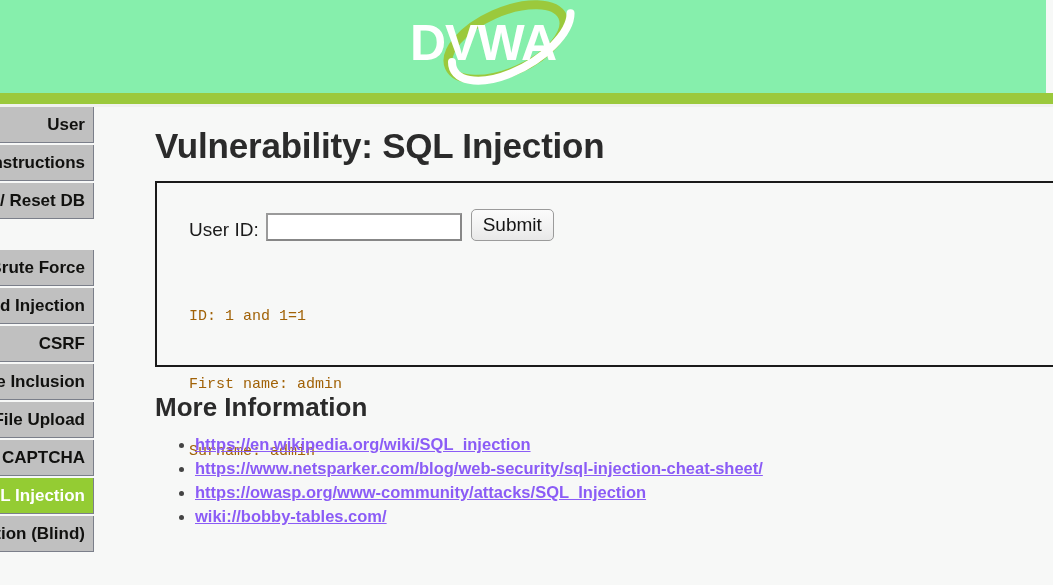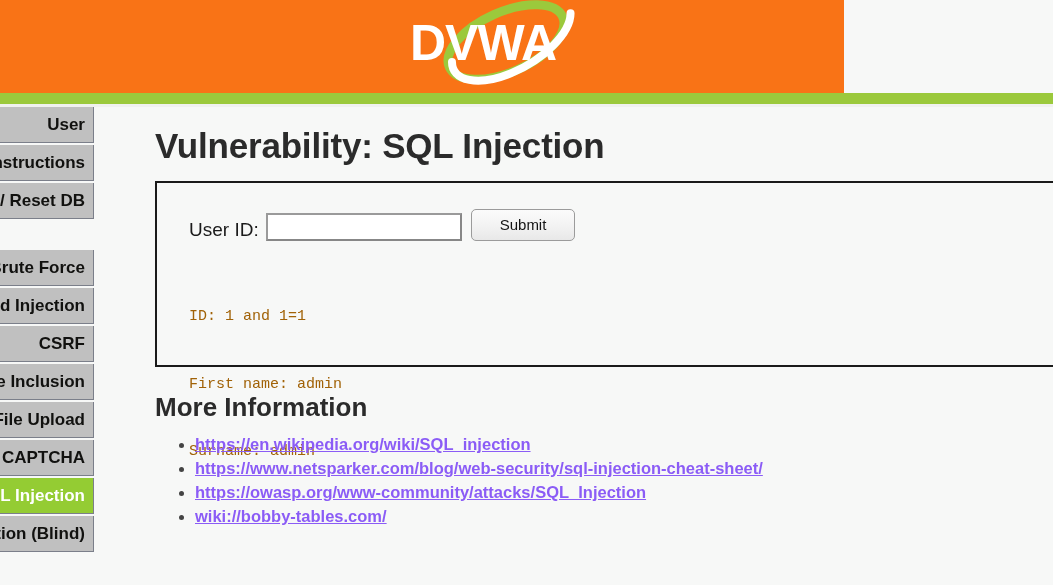--- a/index.html
+++ b/index.html
@@ -21,23 +21,23 @@
     height: 585px;
     overflow: hidden;
     background: #f7f8f7;
   }
 
   
   #header {
     position: absolute;
     left: 0;
     top: 0;
-    width: 844px;
+    width: 1046px;
     height: 93px;
-    background: #f97316;
+    background: #86efac;
     overflow: hidden;
     text-align: right;
   }
   #logo {
     position: absolute;
     left: 398px;
     top: -2px;
     width: 190px;
     height: 96px;
   }
@@ -143,27 +143,27 @@
     border-left-color: #9a9a9a;
     background: #ffffff;
     font-size: 15px;
     padding: 0 4px;
     outline: none;
     font-family: "Liberation Sans", sans-serif;
   }
   #submit-button {
     margin-left: 9px;
     height: 32px;
-    padding: 0 28px;
+    padding: 0 11px;
     box-sizing: border-box;
     border: 1px solid #9b9b9b;
     border-radius: 5px;
     background: linear-gradient(to bottom, #fbfbfb 0%, #f2f2f2 55%, #e8e8e8 100%);
     color: #141414;
-    font-size: 15px;
+    font-size: 19px;
     font-family: "Liberation Sans", sans-serif;
     cursor: pointer;
     line-height: 30px;
   }
 
   #result {
     margin-top: 20px;
     color: #a16207;
     font-family: "Liberation Mono", monospace;
     font-size: 15px;

